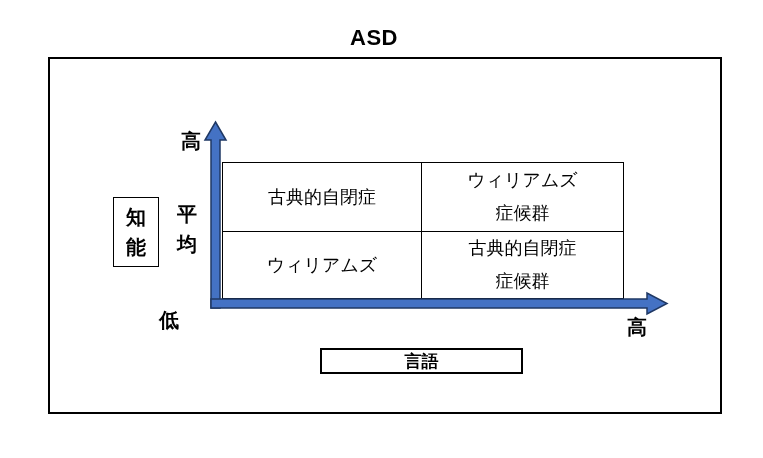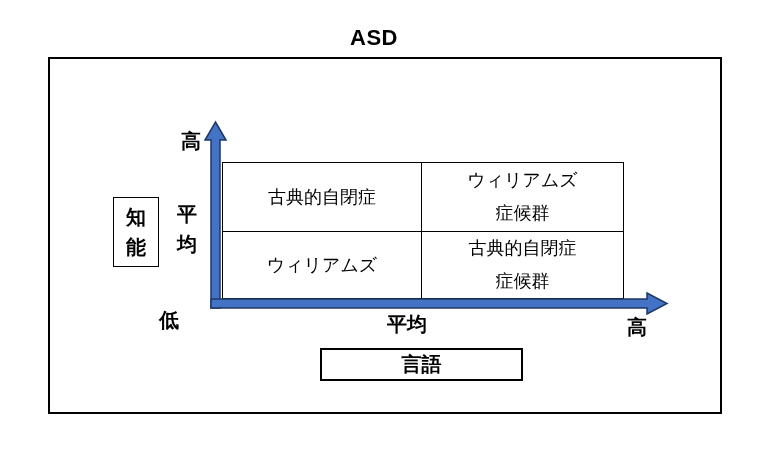--- a/index.html
+++ b/index.html
@@ -33,24 +33,24 @@
   .cell.b-bottom { border-bottom: 1.5px solid #000; }
 
   
   .y-label-box {
     left: 113px; top: 197px; width: 46px; height: 70px;
     border: 1.5px solid #000; box-sizing: border-box;
     display: flex; flex-direction: column; align-items: center; justify-content: center;
     font-size: 20px; font-weight: bold; line-height: 30px;
   }
   .x-label-box {
-    left: 320px; top: 348px; width: 203px; height: 33px;
+    left: 320px; top: 348px; width: 203px; height: 26px;
     border: 2px solid #000; box-sizing: border-box;
     display: flex; align-items: center; justify-content: center;
-    font-size: 20px; font-weight: bold;
+    font-size: 17px; font-weight: bold;
   }
 
   .tick {
     font-size: 20px; font-weight: bold; text-align: center; line-height: 24px;
   }
   .tick-y-high   { left: 175px; top: 129px; width: 32px; height: 24px; }
   .tick-y-mid    { left: 171px; top: 199px; width: 32px; line-height: 30px; }
   .tick-y-low    { left: 153px; top: 308px; width: 32px; height: 24px; }
   .tick-x-mid    { left: 376px; top: 312px; width: 62px; height: 24px; }
   .tick-x-high   { left: 621px; top: 315px; width: 32px; height: 24px; }
@@ -93,20 +93,19 @@
     <span>能</span>
   </div>
 
   <div class="abs tick tick-y-high">高</div>
   <div class="abs tick tick-y-mid">
     <div>平</div>
     <div>均</div>
   </div>
   <div class="abs tick tick-y-low">低</div>
 
-  <div class="abs tick tick-x-mid">平均</div>
   <div class="abs tick tick-x-high">高</div>
 
   <div class="abs x-label-box">
     <span>言語</span>
   </div>
 
 </div>
 
 </body></html>

